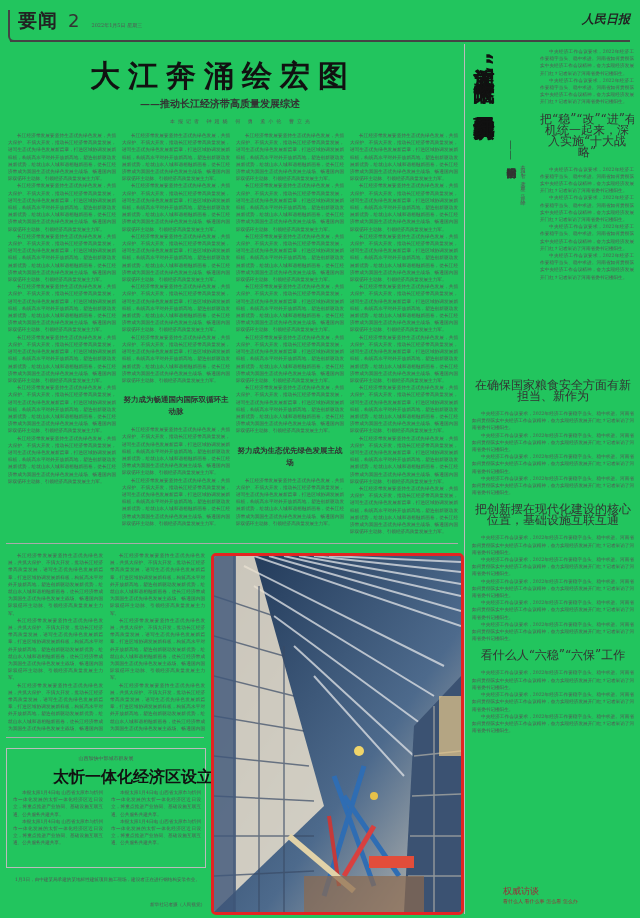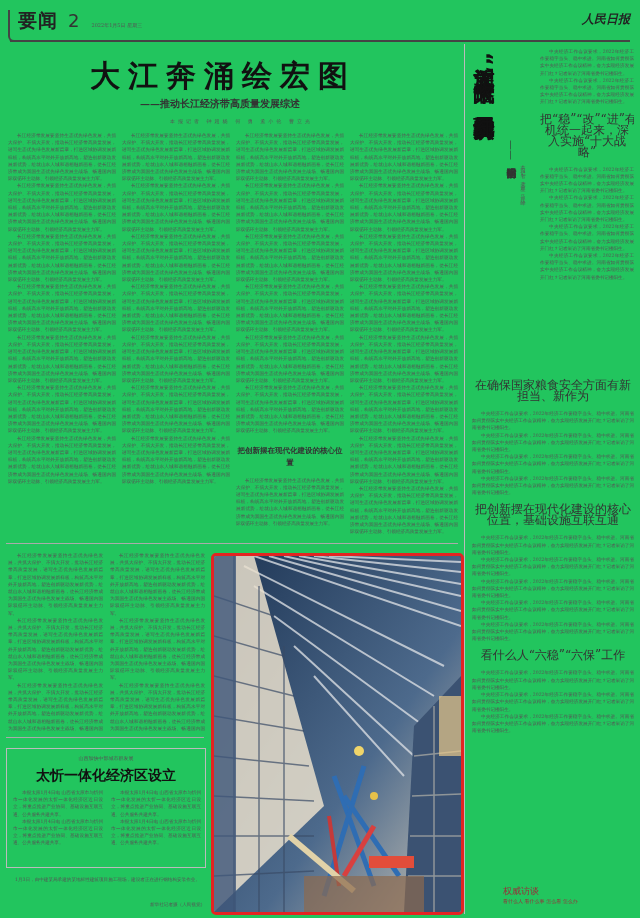--- a/index.html
+++ b/index.html
@@ -25,21 +25,21 @@
   .vrule { position: absolute; width: 1px; background: #bbb; }
   .hrule { position: absolute; height: 1px; background: #aaa; }
   
   .feature-title { position: absolute; left: 472px; top: 52px; width: 24px; font-family: "DejaVu Sans", sans-serif; font-weight: bold; font-size: 21px; line-height: 24px; color: #111; writing-mode: vertical-rl; }
   .feature-sub { position: absolute; left: 505px; top: 140px; font-size: 10px; line-height: 12px; color: #333; writing-mode: vertical-rl; }
   .feature-by { position: absolute; left: 520px; top: 160px; font-size: 5px; color: #555; writing-mode: vertical-rl; letter-spacing: 3px; }
   .qa-head { font-size: 12px; line-height: 11px; color: #333; text-align: center; margin: 8px 0 8px; }
   
   .box { position: absolute; left: 6px; top: 748px; width: 200px; height: 120px; border: 1px solid #bbb; }
   .box-kicker { position: absolute; left: 0; width: 100%; top: 6px; text-align: center; font-size: 5px; color: #555; }
-  .box-title { position: absolute; left: 0; width: 100%; top: 18px; text-align: center; font-size: 14px; font-weight: bold; color: #111; }
+  .box-title { position: absolute; left: 8px; width: 100%; top: 18px; text-align: right; font-size: 16px; font-weight: bold; color: #111; }
   
   .photo-frame { position: absolute; left: 211px; top: 553px; width: 253px; height: 362px; border: 3px solid #e32422; border-radius: 5px; overflow: hidden; background: #2c3e5a; }
   .photo { position: absolute; left: 0; top: 0; width: 100%; height: 100%; }
   .authority { position: absolute; left: 503px; top: 885px; font-family: "DejaVu Sans", sans-serif; font-weight: normal; font-size: 9px; color: #9a2d3a; }
   .authority-sub { position: absolute; left: 503px; top: 898px; font-size: 5px; color: #9a2d3a; }
   .caption { position: absolute; left: 6px; top: 876px; width: 200px; font-size: 4.6px; line-height: 7.2px; color: #555; text-indent: 9px; }
   .credit { position: absolute; left: 150px; top: 902px; font-size: 4.6px; color: #555; }
 </style>
 </head>
 <body>
@@ -69,31 +69,32 @@
     <p>长江经济带发展要坚持生态优先绿色发展，共抓大保护、不搞大开发，推动长江经济带高质量发展，谱写生态优先绿色发展新篇章，打造区域协调发展新样板，构筑高水平对外开放新高地，塑造创新驱动发展新优势，绘就山水人城和谐相融新画卷，使长江经济带成为我国生态优先绿色发展主战场、畅通国内国际双循环主动脉、引领经济高质量发展主力军。</p>
     <p>长江经济带发展要坚持生态优先绿色发展，共抓大保护、不搞大开发，推动长江经济带高质量发展，谱写生态优先绿色发展新篇章，打造区域协调发展新样板，构筑高水平对外开放新高地，塑造创新驱动发展新优势，绘就山水人城和谐相融新画卷，使长江经济带成为我国生态优先绿色发展主战场、畅通国内国际双循环主动脉、引领经济高质量发展主力军。</p>
     <p>长江经济带发展要坚持生态优先绿色发展，共抓大保护、不搞大开发，推动长江经济带高质量发展，谱写生态优先绿色发展新篇章，打造区域协调发展新样板，构筑高水平对外开放新高地，塑造创新驱动发展新优势，绘就山水人城和谐相融新画卷，使长江经济带成为我国生态优先绿色发展主战场、畅通国内国际双循环主动脉、引领经济高质量发展主力军。</p>
   </div>
   <div class="col" style="left:122px; top:132px; width:108px; height:405px;">
     <p>长江经济带发展要坚持生态优先绿色发展，共抓大保护、不搞大开发，推动长江经济带高质量发展，谱写生态优先绿色发展新篇章，打造区域协调发展新样板，构筑高水平对外开放新高地，塑造创新驱动发展新优势，绘就山水人城和谐相融新画卷，使长江经济带成为我国生态优先绿色发展主战场、畅通国内国际双循环主动脉、引领经济高质量发展主力军。</p>
     <p>长江经济带发展要坚持生态优先绿色发展，共抓大保护、不搞大开发，推动长江经济带高质量发展，谱写生态优先绿色发展新篇章，打造区域协调发展新样板，构筑高水平对外开放新高地，塑造创新驱动发展新优势，绘就山水人城和谐相融新画卷，使长江经济带成为我国生态优先绿色发展主战场、畅通国内国际双循环主动脉、引领经济高质量发展主力军。</p>
     <p>长江经济带发展要坚持生态优先绿色发展，共抓大保护、不搞大开发，推动长江经济带高质量发展，谱写生态优先绿色发展新篇章，打造区域协调发展新样板，构筑高水平对外开放新高地，塑造创新驱动发展新优势，绘就山水人城和谐相融新画卷，使长江经济带成为我国生态优先绿色发展主战场、畅通国内国际双循环主动脉、引领经济高质量发展主力军。</p>
     <p>长江经济带发展要坚持生态优先绿色发展，共抓大保护、不搞大开发，推动长江经济带高质量发展，谱写生态优先绿色发展新篇章，打造区域协调发展新样板，构筑高水平对外开放新高地，塑造创新驱动发展新优势，绘就山水人城和谐相融新画卷，使长江经济带成为我国生态优先绿色发展主战场、畅通国内国际双循环主动脉、引领经济高质量发展主力军。</p>
     <p>长江经济带发展要坚持生态优先绿色发展，共抓大保护、不搞大开发，推动长江经济带高质量发展，谱写生态优先绿色发展新篇章，打造区域协调发展新样板，构筑高水平对外开放新高地，塑造创新驱动发展新优势，绘就山水人城和谐相融新画卷，使长江经济带成为我国生态优先绿色发展主战场、畅通国内国际双循环主动脉、引领经济高质量发展主力军。</p>
+    <div class="col-sub">努力成为畅通国内国际双循环主动脉</div>
     <p>长江经济带发展要坚持生态优先绿色发展，共抓大保护、不搞大开发，推动长江经济带高质量发展，谱写生态优先绿色发展新篇章，打造区域协调发展新样板，构筑高水平对外开放新高地，塑造创新驱动发展新优势，绘就山水人城和谐相融新画卷，使长江经济带成为我国生态优先绿色发展主战场、畅通国内国际双循环主动脉、引领经济高质量发展主力军。</p>
     <p>长江经济带发展要坚持生态优先绿色发展，共抓大保护、不搞大开发，推动长江经济带高质量发展，谱写生态优先绿色发展新篇章，打造区域协调发展新样板，构筑高水平对外开放新高地，塑造创新驱动发展新优势，绘就山水人城和谐相融新画卷，使长江经济带成为我国生态优先绿色发展主战场、畅通国内国际双循环主动脉、引领经济高质量发展主力军。</p>
   </div>
   <div class="col" style="left:236px; top:132px; width:108px; height:405px;">
     <p>长江经济带发展要坚持生态优先绿色发展，共抓大保护、不搞大开发，推动长江经济带高质量发展，谱写生态优先绿色发展新篇章，打造区域协调发展新样板，构筑高水平对外开放新高地，塑造创新驱动发展新优势，绘就山水人城和谐相融新画卷，使长江经济带成为我国生态优先绿色发展主战场、畅通国内国际双循环主动脉、引领经济高质量发展主力军。</p>
     <p>长江经济带发展要坚持生态优先绿色发展，共抓大保护、不搞大开发，推动长江经济带高质量发展，谱写生态优先绿色发展新篇章，打造区域协调发展新样板，构筑高水平对外开放新高地，塑造创新驱动发展新优势，绘就山水人城和谐相融新画卷，使长江经济带成为我国生态优先绿色发展主战场、畅通国内国际双循环主动脉、引领经济高质量发展主力军。</p>
     <p>长江经济带发展要坚持生态优先绿色发展，共抓大保护、不搞大开发，推动长江经济带高质量发展，谱写生态优先绿色发展新篇章，打造区域协调发展新样板，构筑高水平对外开放新高地，塑造创新驱动发展新优势，绘就山水人城和谐相融新画卷，使长江经济带成为我国生态优先绿色发展主战场、畅通国内国际双循环主动脉、引领经济高质量发展主力军。</p>
     <p>长江经济带发展要坚持生态优先绿色发展，共抓大保护、不搞大开发，推动长江经济带高质量发展，谱写生态优先绿色发展新篇章，打造区域协调发展新样板，构筑高水平对外开放新高地，塑造创新驱动发展新优势，绘就山水人城和谐相融新画卷，使长江经济带成为我国生态优先绿色发展主战场、畅通国内国际双循环主动脉、引领经济高质量发展主力军。</p>
     <p>长江经济带发展要坚持生态优先绿色发展，共抓大保护、不搞大开发，推动长江经济带高质量发展，谱写生态优先绿色发展新篇章，打造区域协调发展新样板，构筑高水平对外开放新高地，塑造创新驱动发展新优势，绘就山水人城和谐相融新画卷，使长江经济带成为我国生态优先绿色发展主战场、畅通国内国际双循环主动脉、引领经济高质量发展主力军。</p>
     <p>长江经济带发展要坚持生态优先绿色发展，共抓大保护、不搞大开发，推动长江经济带高质量发展，谱写生态优先绿色发展新篇章，打造区域协调发展新样板，构筑高水平对外开放新高地，塑造创新驱动发展新优势，绘就山水人城和谐相融新画卷，使长江经济带成为我国生态优先绿色发展主战场、畅通国内国际双循环主动脉、引领经济高质量发展主力军。</p>
-    <div class="col-sub">把创新摆在现代化建设的核心位置</div>
+    <div class="col-sub">努力成为生态优先绿色发展主战场</div>
     <p>长江经济带发展要坚持生态优先绿色发展，共抓大保护、不搞大开发，推动长江经济带高质量发展，谱写生态优先绿色发展新篇章，打造区域协调发展新样板，构筑高水平对外开放新高地，塑造创新驱动发展新优势，绘就山水人城和谐相融新画卷，使长江经济带成为我国生态优先绿色发展主战场、畅通国内国际双循环主动脉、引领经济高质量发展主力军。</p>
   </div>
   <div class="col" style="left:350px; top:132px; width:108px; height:405px;">
     <p>长江经济带发展要坚持生态优先绿色发展，共抓大保护、不搞大开发，推动长江经济带高质量发展，谱写生态优先绿色发展新篇章，打造区域协调发展新样板，构筑高水平对外开放新高地，塑造创新驱动发展新优势，绘就山水人城和谐相融新画卷，使长江经济带成为我国生态优先绿色发展主战场、畅通国内国际双循环主动脉、引领经济高质量发展主力军。</p>
     <p>长江经济带发展要坚持生态优先绿色发展，共抓大保护、不搞大开发，推动长江经济带高质量发展，谱写生态优先绿色发展新篇章，打造区域协调发展新样板，构筑高水平对外开放新高地，塑造创新驱动发展新优势，绘就山水人城和谐相融新画卷，使长江经济带成为我国生态优先绿色发展主战场、畅通国内国际双循环主动脉、引领经济高质量发展主力军。</p>
     <p>长江经济带发展要坚持生态优先绿色发展，共抓大保护、不搞大开发，推动长江经济带高质量发展，谱写生态优先绿色发展新篇章，打造区域协调发展新样板，构筑高水平对外开放新高地，塑造创新驱动发展新优势，绘就山水人城和谐相融新画卷，使长江经济带成为我国生态优先绿色发展主战场、畅通国内国际双循环主动脉、引领经济高质量发展主力军。</p>
     <p>长江经济带发展要坚持生态优先绿色发展，共抓大保护、不搞大开发，推动长江经济带高质量发展，谱写生态优先绿色发展新篇章，打造区域协调发展新样板，构筑高水平对外开放新高地，塑造创新驱动发展新优势，绘就山水人城和谐相融新画卷，使长江经济带成为我国生态优先绿色发展主战场、畅通国内国际双循环主动脉、引领经济高质量发展主力军。</p>
     <p>长江经济带发展要坚持生态优先绿色发展，共抓大保护、不搞大开发，推动长江经济带高质量发展，谱写生态优先绿色发展新篇章，打造区域协调发展新样板，构筑高水平对外开放新高地，塑造创新驱动发展新优势，绘就山水人城和谐相融新画卷，使长江经济带成为我国生态优先绿色发展主战场、畅通国内国际双循环主动脉、引领经济高质量发展主力军。</p>
     <p>长江经济带发展要坚持生态优先绿色发展，共抓大保护、不搞大开发，推动长江经济带高质量发展，谱写生态优先绿色发展新篇章，打造区域协调发展新样板，构筑高水平对外开放新高地，塑造创新驱动发展新优势，绘就山水人城和谐相融新画卷，使长江经济带成为我国生态优先绿色发展主战场、畅通国内国际双循环主动脉、引领经济高质量发展主力军。</p>
     <p>长江经济带发展要坚持生态优先绿色发展，共抓大保护、不搞大开发，推动长江经济带高质量发展，谱写生态优先绿色发展新篇章，打造区域协调发展新样板，构筑高水平对外开放新高地，塑造创新驱动发展新优势，绘就山水人城和谐相融新画卷，使长江经济带成为我国生态优先绿色发展主战场、畅通国内国际双循环主动脉、引领经济高质量发展主力军。</p>

